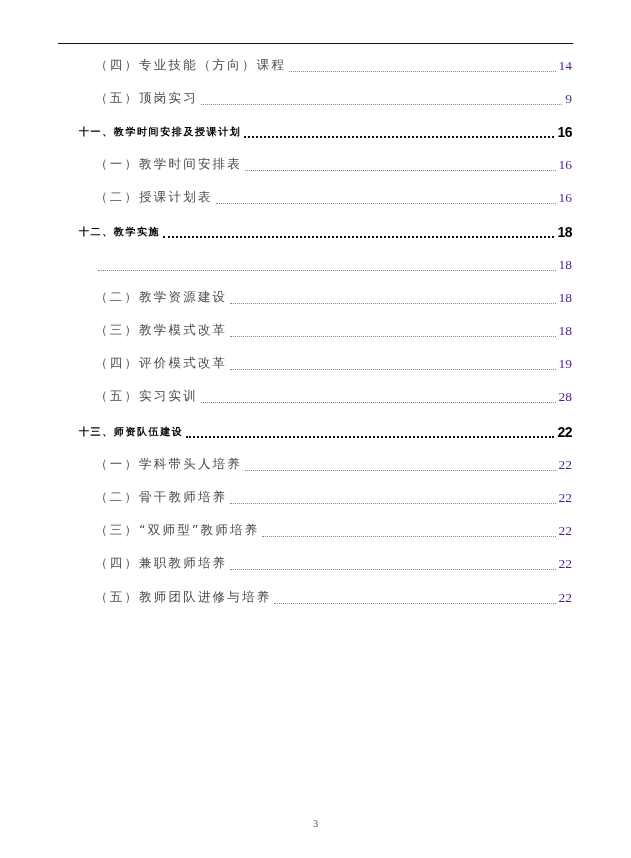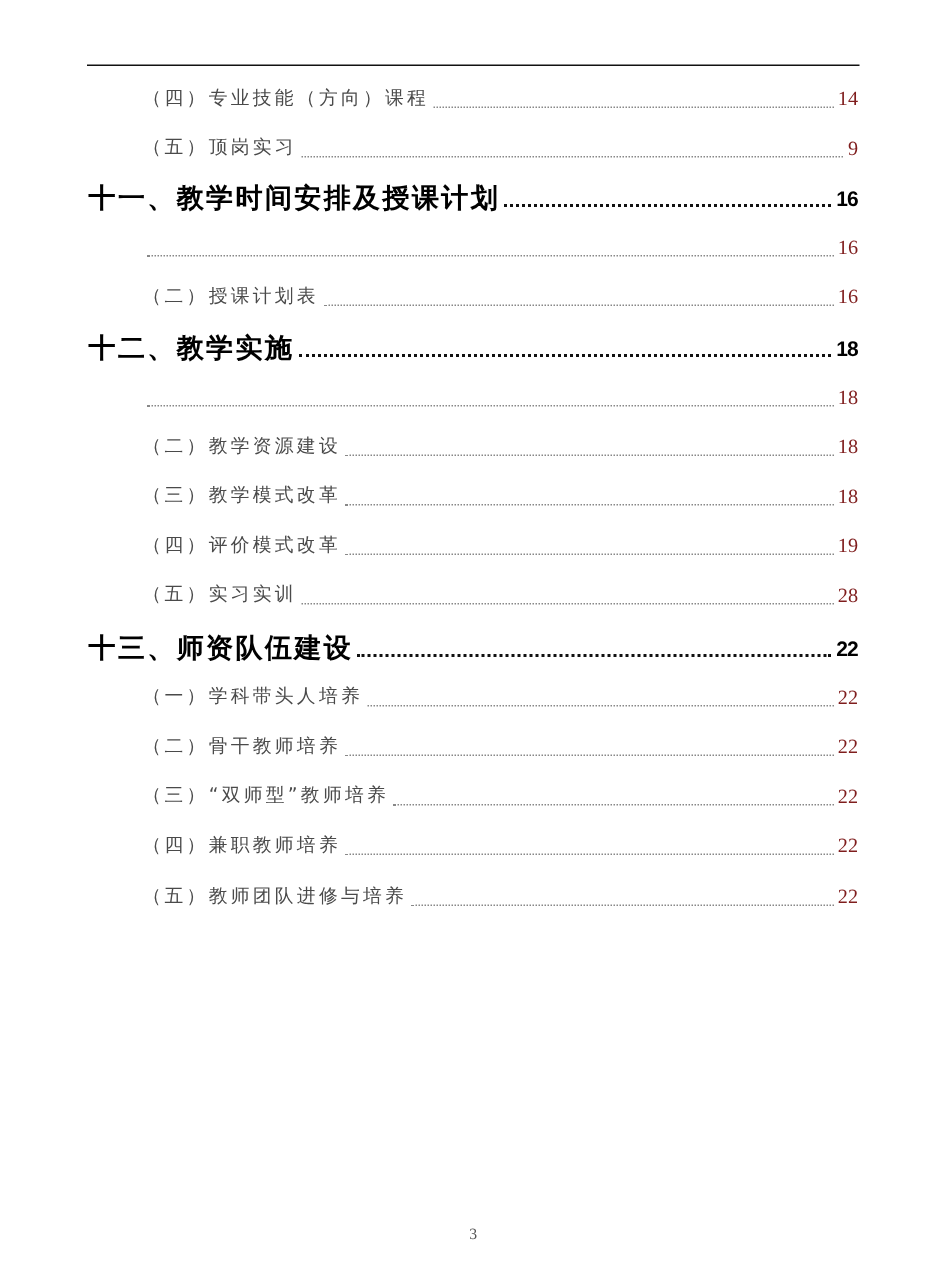--- a/index.html
+++ b/index.html
@@ -6,27 +6,27 @@
   body { width: 631px; height: 858px; position: relative; overflow: hidden;
          font-family: "DejaVu Sans", sans-serif; color: #222; }
   .header-rule { position: absolute; left: 58px; top: 43px; width: 515px; height: 0;
                  border-top: 1.3px solid #111; }
   .toc { position: absolute; left: 0; top: 49px; width: 631px; }
   .toc-row { position: absolute; height: 33px; display: flex; align-items: center; justify-content: flex-end; }
   .toc-row.level1 { left: 59px; width: 513px; }
   .toc-row.level2 { left: 95px; width: 477px; }
   .toc-title { white-space: nowrap; flex: 0 0 auto; }
   .level2 .toc-title { font-size: 12.5px; letter-spacing: 2.2px; color: #4a4a4a; }
-  .level1 .toc-title { font-size: 18px; font-weight: bold; letter-spacing: 1.6px; color: #000; }
+  .level1 .toc-title { font-size: 10px; font-weight: bold; letter-spacing: 1.6px; color: #000; margin-left: 20px; }
   .toc-leader { flex: 1 1 auto; height: 1px; margin: 0 3px; align-self: center;
                 transform: translateY(5px); }
   .level2 .toc-leader { border-bottom: 1px dotted #888; }
   .level1 .toc-leader { border-bottom: 2px dotted #111; }
   .toc-page { flex: 0 0 auto; text-align: right; }
-  .level2 .toc-page { font-family: "Liberation Serif", serif; font-size: 13.5px; color: #7f1d1d; }
+  .level2 .toc-page { font-family: "Liberation Serif", serif; font-size: 13.5px; color: #4c1d95; }
   .level1 .toc-page { font-family: "Liberation Sans", sans-serif; font-size: 14px; font-weight: bold;
                       color: #000; letter-spacing: -0.5px; }
   .page-number { position: absolute; left: 0; width: 631px; top: 818px; text-align: center;
                  font-family: "Liberation Serif", serif; font-size: 10.5px; color: #555; }
 </style>
 </head>
 <body>
 
 <div class="header-rule"></div>
 
@@ -40,20 +40,21 @@
     <span class="toc-title">（五）顶岗实习</span>
     <span class="toc-leader"></span>
     <span class="toc-page">9</span>
   </div>
   <div class="toc-row level1" style="top:66px">
     <span class="toc-title">十一、教学时间安排及授课计划</span>
     <span class="toc-leader"></span>
     <span class="toc-page">16</span>
   </div>
   <div class="toc-row level2" style="top:99px">
+    <span class="toc-title">（一）教学时间安排表</span>
     <span class="toc-leader"></span>
     <span class="toc-page">16</span>
   </div>
   <div class="toc-row level2" style="top:132px">
     <span class="toc-title">（二）授课计划表</span>
     <span class="toc-leader"></span>
     <span class="toc-page">16</span>
   </div>
   <div class="toc-row level1" style="top:166px">
     <span class="toc-title">十二、教学实施</span>

